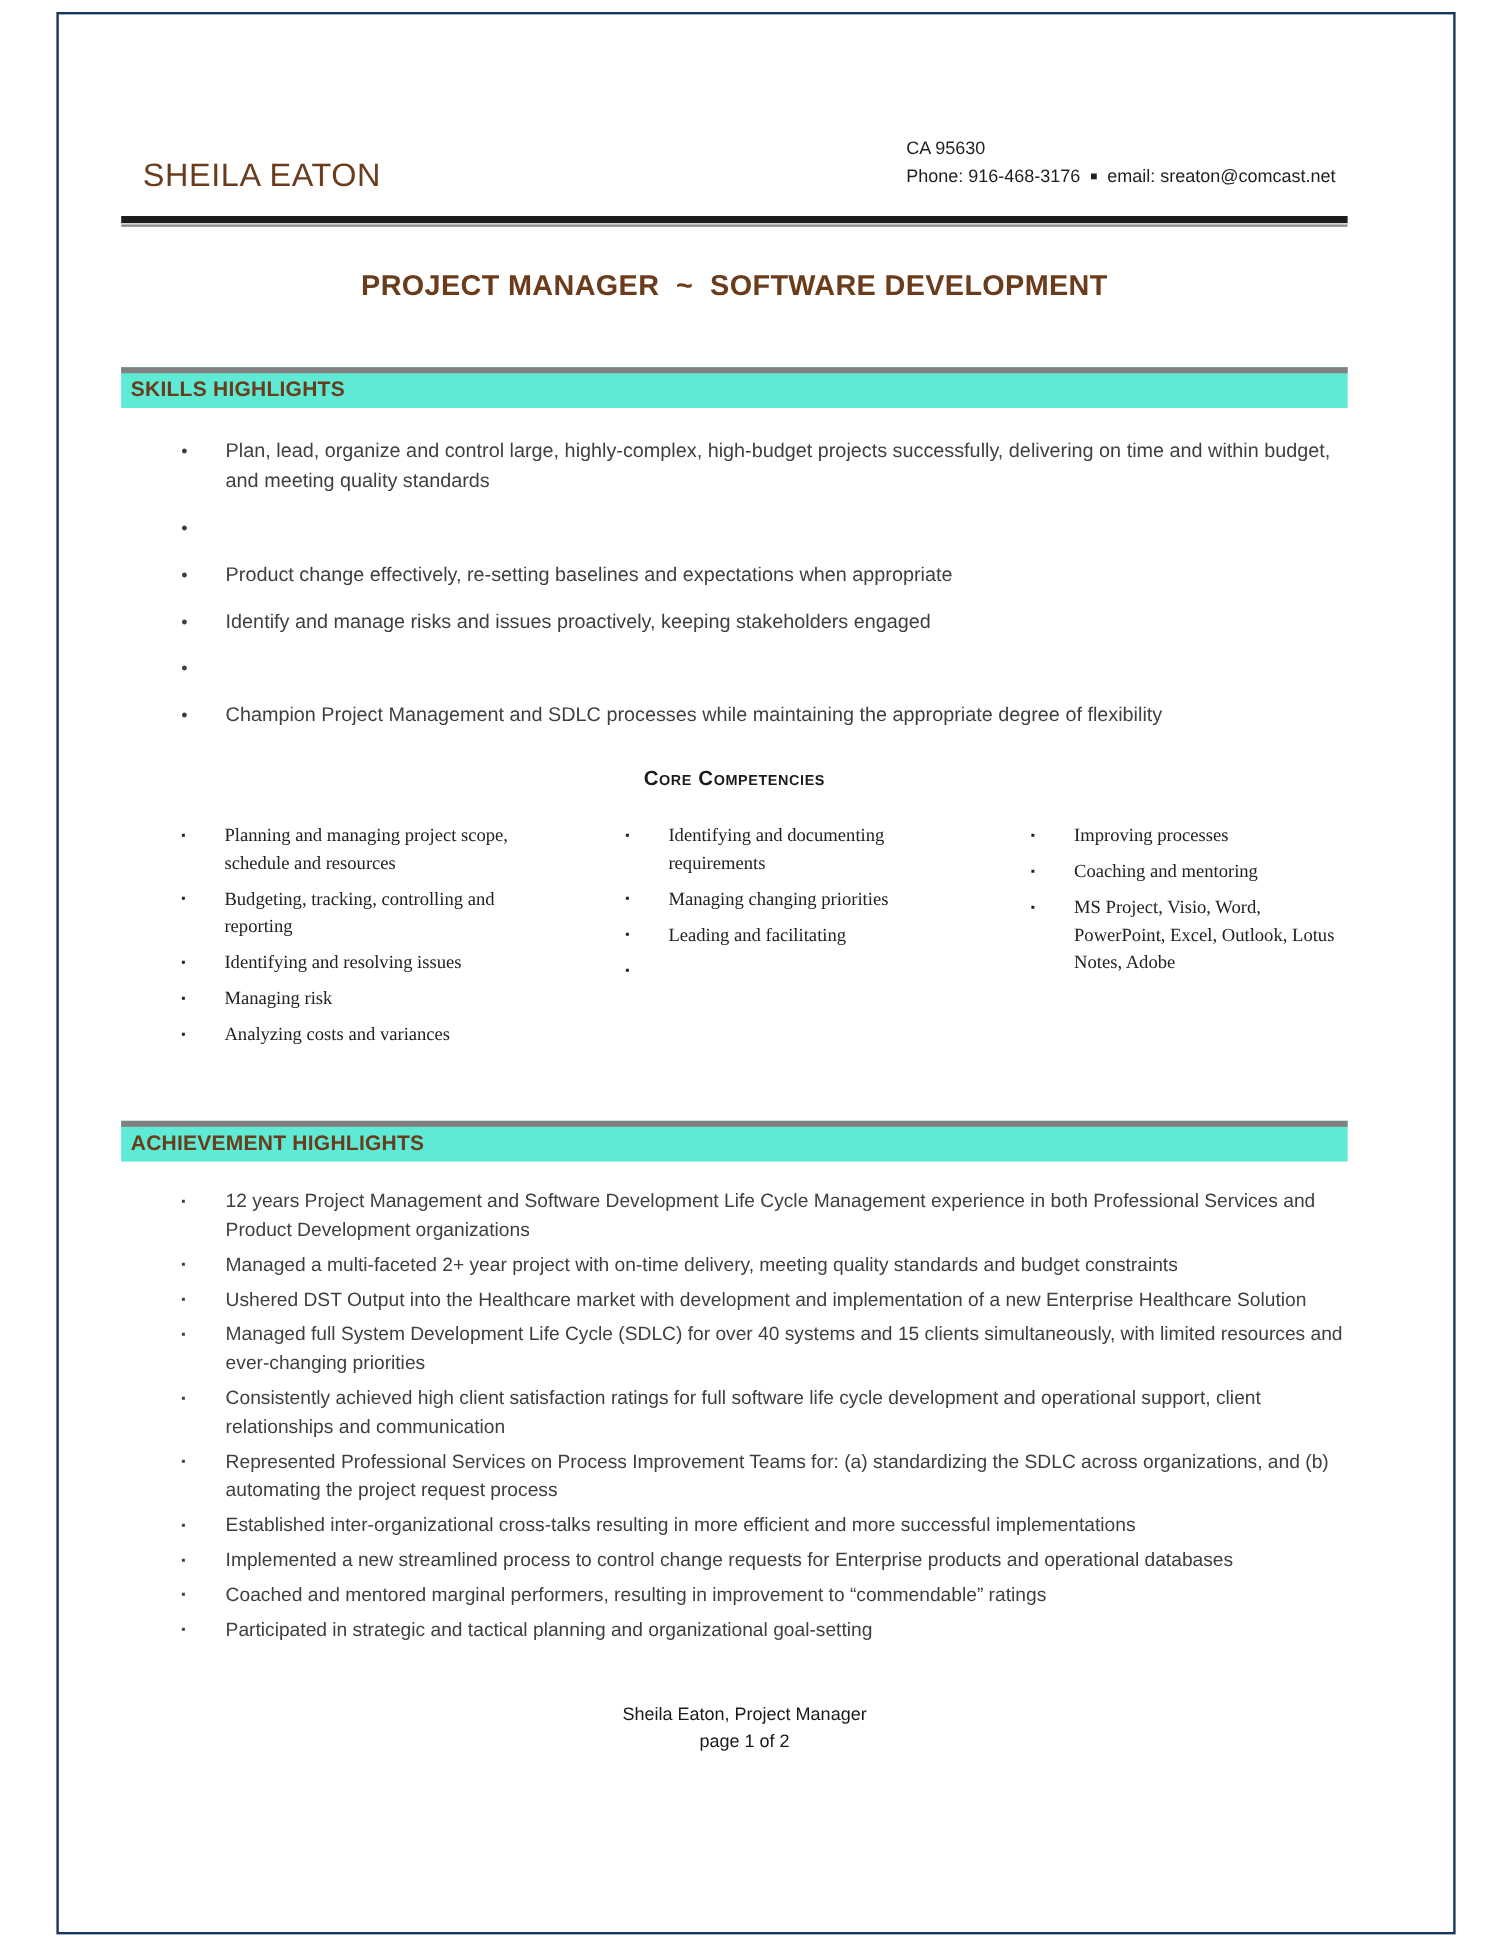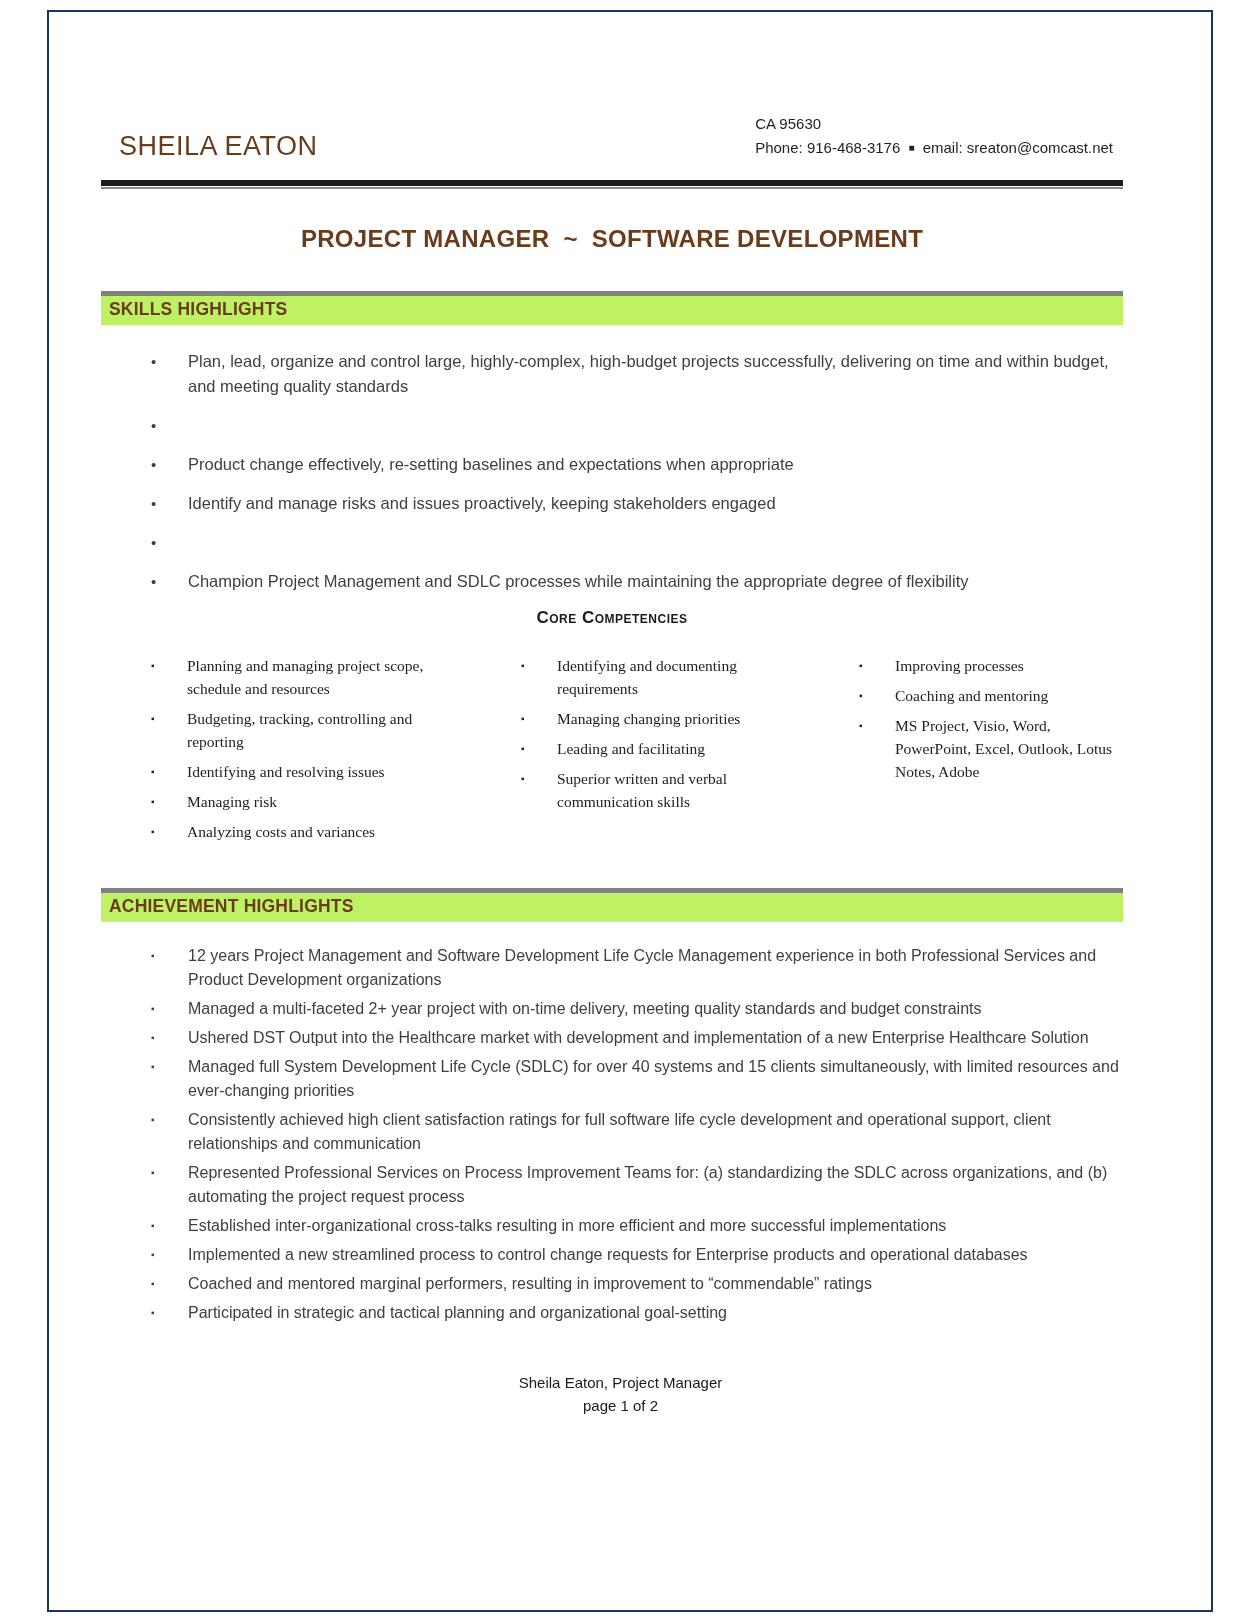--- a/index.html
+++ b/index.html
@@ -53,22 +53,22 @@
     text-align: center;
     font-size: 24px;
     font-weight: bold;
     color: #6b3c1c;
     letter-spacing: 0.3px;
   }
   .doc-title .tilde { font-weight: bold; margin: 0 14px; }
 
   
   .section-bar {
-    margin-top: 38px;
-    background: #bef264;
+    margin-top: 53px;
+    background: #5eead4;
     border-top: 5px solid #808080;
     padding: 3px 0 5px 8px;
     font-size: 17.5px;
     font-weight: bold;
     color: #6b3c1c;
     letter-spacing: 0.2px;
   }
 
   
   ul { list-style: none; }
@@ -82,21 +82,21 @@
   }
   .skills-list .marker {
     flex: none; width: 37px;
     font-size: 15px;
     line-height: 25px;
     color: #3f3f3f;
   }
 
   
   .core-heading {
-    margin-top: 14px;
+    margin-top: 30px;
     text-align: center;
     font-size: 17px;
     font-weight: bold;
     color: #1a1a1a;
     font-variant: small-caps;
     letter-spacing: 0.5px;
   }
   .cc-grid {
     display: grid;
     grid-template-columns: 320px 288px 1fr;
@@ -228,21 +228,20 @@
         <li>
           <span class="marker">▪</span>
           <span>Managing changing priorities</span>
         </li>
         <li>
           <span class="marker">▪</span>
           <span>Leading and facilitating</span>
         </li>
         <li>
           <span class="marker">▪</span>
-          <span>Superior written and verbal communication skills</span>
         </li>
       </ul>
       <ul>
         <li>
           <span class="marker">▪</span>
           <span>Improving processes</span>
         </li>
         <li>
           <span class="marker">▪</span>
           <span>Coaching and mentoring</span>

